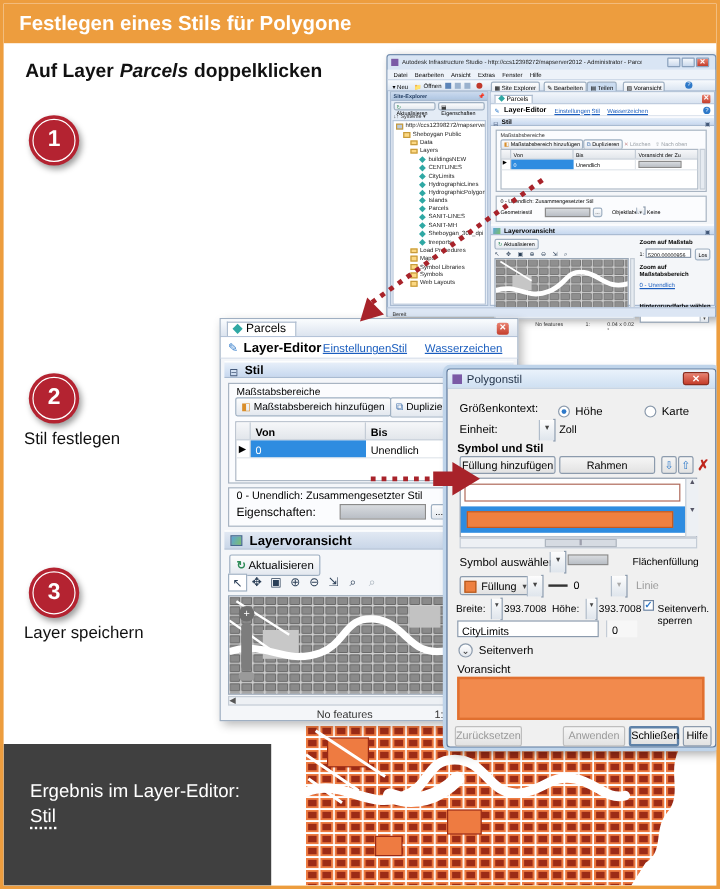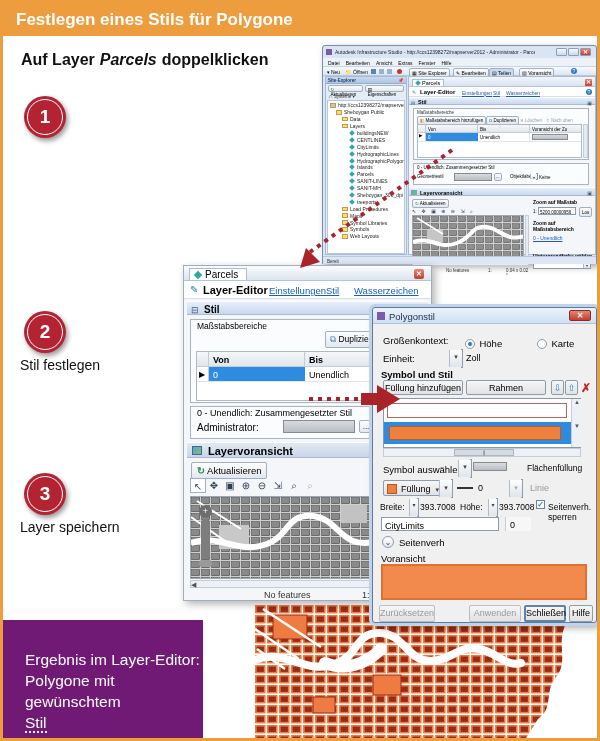--- a/index.html
+++ b/index.html
@@ -75,24 +75,23 @@
       <path d="M0,0 H320 L313,16 C299,36 315,56 301,72 C289,86 299,104 283,114 L271,133 H0 Z" fill="url(#po)"></path>
       <rect x="18" y="10" width="34" height="24" fill="#EE7B41" stroke="#9C2B16" stroke-width="1"></rect>
       <rect x="118" y="70" width="28" height="20" fill="#EE7B41" stroke="#9C2B16" stroke-width="1"></rect>
       <rect x="58" y="92" width="22" height="16" fill="#EE7B41" stroke="#9C2B16" stroke-width="1"></rect>
       <path d="M8,4 L66,42 M0,24 L44,54 M2,44 L30,64" stroke="#fff" stroke-width="2.5" fill="none"></path>
       <path d="M0,55 C30,42 52,72 82,58 C104,50 100,28 124,28 C150,28 152,58 178,56 C198,54 204,40 224,44 C242,47 250,62 266,58" stroke="#fff" stroke-width="8" fill="none" stroke-linecap="round"></path>
       <path d="M70,58 C90,66 110,60 126,44" stroke="#fff" stroke-width="12" fill="none" stroke-linecap="round"></path>
     </svg>
   </div>
 
-  <div class="abs" style="left:0;top:617px;width:200px;height:118px;background:#701a75;z-index:2">
+  <div class="abs" style="left:0;top:617px;width:223px;height:118px;background:#404040;z-index:2">
     <div class="abs" style="left:22px;top:30px;color:#fff;font-size:15.5px;line-height:1.35">
       <div>Ergebnis im Layer-Editor:</div>
-      <div>Polygone mit gewünschtem</div>
       <div><span style="border-bottom:2px dotted #fff">Stil</span></div>
     </div>
   </div>
 
   <div class="abs w7" style="left:319px;top:42px;width:275px;height:219px;z-index:3;font-size:5px">
 
     <div class="abs" style="left:0;top:0;width:273px;height:12px">
       <div class="abs" style="left:3px;top:2.5px;width:6px;height:6px;background:#7B5AA6"></div>
       <div class="abs f5" style="left:12px;top:3px;width:200px;white-space:nowrap;overflow:hidden;color:#222">Autodesk Infrastructure Studio - http://ccs12398272/mapserver2012 - Administrator - Parcels</div>
       <div class="abs winbtn" style="left:233px;top:2px"></div>
@@ -339,20 +338,21 @@
       <span class="abs f95 link" style="left:170px;top:4px">Wasserzeichen</span>
     </div>
 
     <div class="abs hbar" style="left:3px;top:35px;width:241px;height:14px">
       <span class="abs f9" style="left:4px;top:2.5px;color:#44597a">⊟</span>
       <span class="abs f10 bold" style="left:17px;top:2px">Stil</span>
     </div>
 
     <div class="abs grp" style="left:6px;top:53px;width:236px;height:84px;background:#FBFCFE">
       <span class="abs f85" style="left:6px;top:1px">Maßstabsbereiche</span>
+      <span class="abs mbtn f85" style="left:5px;top:11px;padding:2px 4px"><span style="color:#D98E2B">◧</span> <span>Maßstabsbereich hinzufügen</span></span>
       <span class="abs mbtn f85" style="left:134px;top:11px;padding:2px 4px"><span style="color:#4A78B0">⧉</span> <span>Duplizieren</span></span>
 
       <div class="abs" style="left:5px;top:31px;width:226px;height:50px;background:#fff;border:1px solid #AEB9C6">
         <div class="abs" style="left:0;top:0;width:224px;height:15px;background:linear-gradient(#F6F7F9,#E2E6EB);border-bottom:1px solid #C4CCD6;display:flex">
           <span style="width:12px;border-right:1px solid #C4CCD6"></span>
           <span class="f9 bold" style="width:96px;padding:3px 0 0 4px;border-right:1px solid #C4CCD6">Von</span>
           <span class="f9 bold" style="width:78px;padding:3px 0 0 4px;border-right:1px solid #C4CCD6">Bis</span>
           <span class="f9 bold" style="flex:1;padding:3px 0 0 4px">Vo</span>
         </div>
         <div class="abs" style="left:0;top:15px;width:224px;height:15px;display:flex;border-bottom:1px solid #E2E6EB">
@@ -361,21 +361,21 @@
           <span class="f9" style="width:78px;padding:3px 0 0 4px;border-right:1px solid #E2E6EB">Unendlich</span>
           <span style="flex:1;padding:2px 3px">
               <span class="graybtn" style="display:block;width:30px;height:10px"></span>
             </span>
         </div>
       </div>
     </div>
 
     <div class="abs grp" style="left:6px;top:140px;width:236px;height:33px;background:#FBFCFE">
       <span class="abs f9" style="left:6px;top:1px">0 - Unendlich: Zusammengesetzter Stil</span>
-      <span class="abs f10" style="left:6px;top:15px">Administrator:</span>
+      <span class="abs f10" style="left:6px;top:15px">Eigenschaften:</span>
       <span class="abs graybtn" style="left:92px;top:13px;width:72px;height:13px"></span>
       <span class="abs mbtn f8" style="left:168px;top:13px;width:14px;height:13px;text-align:center;line-height:12px">...</span>
     </div>
 
     <div class="abs hbar" style="left:3px;top:176px;width:241px;height:16px;background:linear-gradient(#E2E9F3,#C9D6E8)">
       <span class="abs" style="left:5px;top:3px;width:10px;height:9px;background:linear-gradient(120deg,#5BA3D9,#7CC06B);border:1px solid #44688C"></span>
       <span class="abs f11 bold" style="left:21px;top:2px">Layervoransicht</span>
     </div>
 
     <div class="abs mbtn f95" style="left:7px;top:196px;padding:2px 5px"><span style="color:#2E8B57;font-weight:bold">↻</span> <span>Aktualisieren</span></div>

